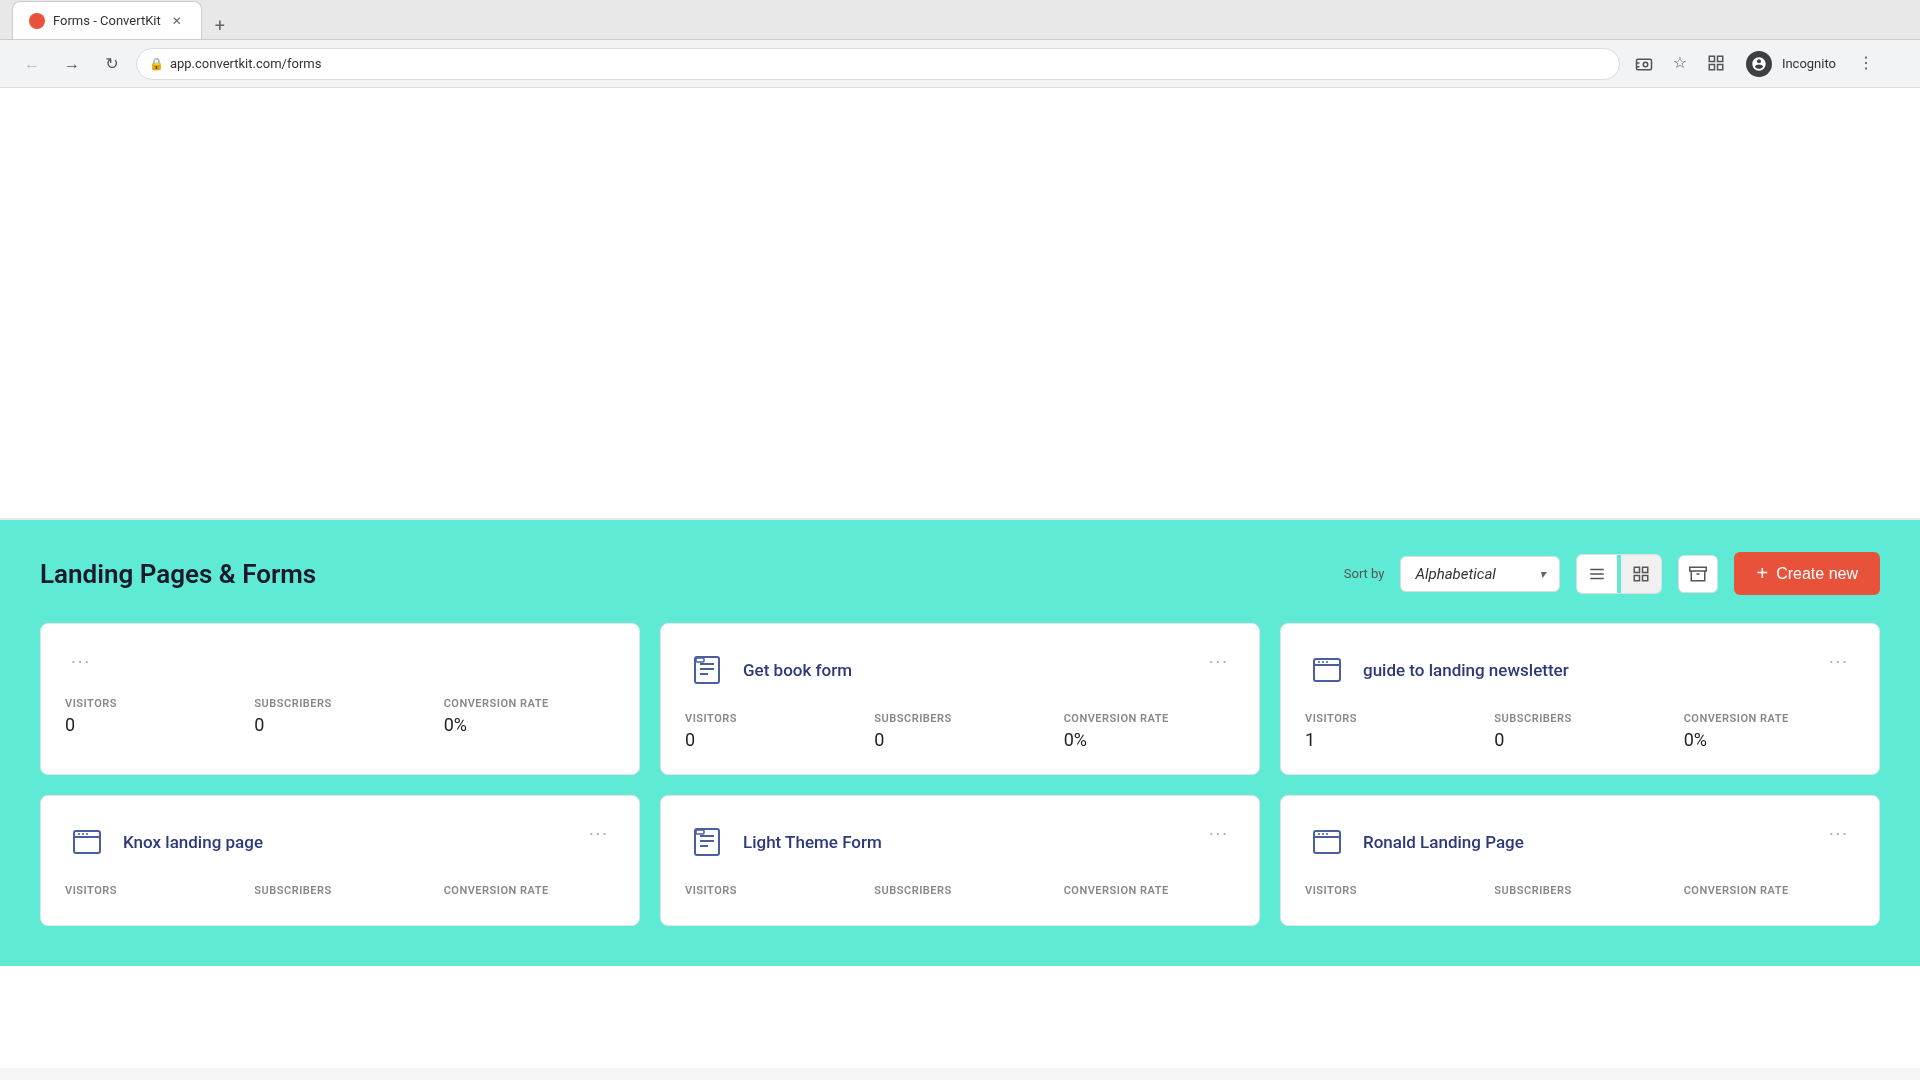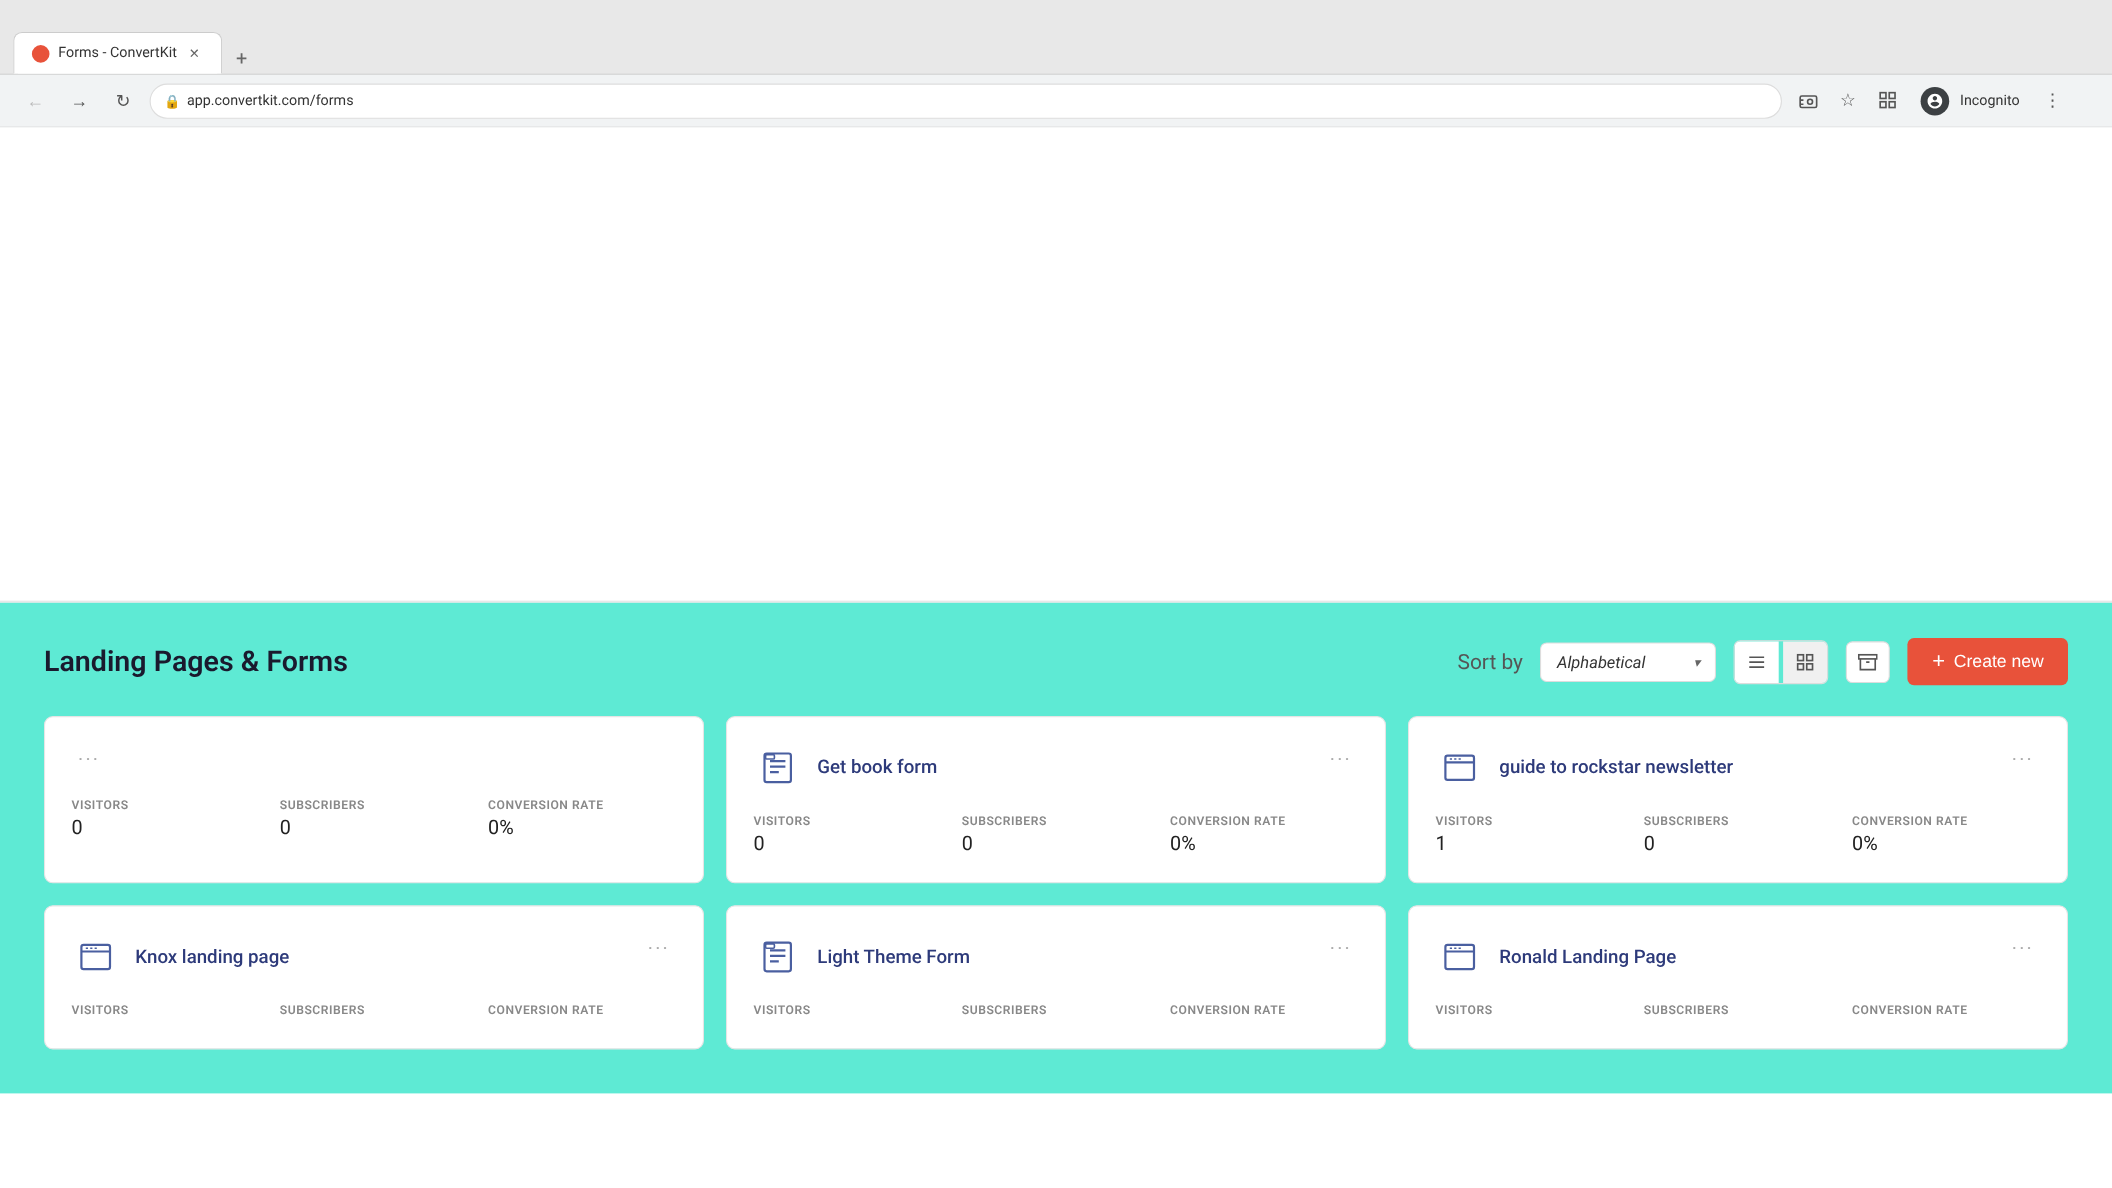--- a/index.html
+++ b/index.html
@@ -1,19 +1,19 @@
 <!DOCTYPE html>
 <html><head>
   <meta charset="utf-8">
   <style>
     * { box-sizing: border-box; margin: 0; padding: 0; }
     body { font-family: -apple-system, BlinkMacSystemFont, 'Segoe UI', Roboto, sans-serif; background: #f5f5f5; overflow-x: hidden; }
 
     
-    .browser-chrome { background: #e8e8e8; height: 68px; display: flex; align-items: center; padding: 0 12px; gap: 8px; border-bottom: 1px solid #ccc; }
+    .browser-chrome { background: #e8e8e8; height: 40px; display: flex; align-items: center; padding: 0 12px; gap: 8px; border-bottom: 1px solid #ccc; }
     .browser-tabs { display: flex; align-items: flex-end; height: 100%; }
     .browser-tab { display: flex; align-items: center; gap: 8px; padding: 0 16px; height: 38px; background: #fff; border-radius: 8px 8px 0 0; border: 1px solid #ccc; border-bottom: none; font-size: 13px; color: #333; }
     .browser-tab .favicon { width: 16px; height: 16px; background: #e8523a; border-radius: 50%; display: flex; align-items: center; justify-content: center; font-size: 9px; color: white; font-weight: bold; }
     .browser-tab .close-tab { width: 16px; height: 16px; display: flex; align-items: center; justify-content: center; border-radius: 50%; cursor: pointer; font-size: 12px; color: #666; }
     .new-tab-btn { width: 28px; height: 28px; display: flex; align-items: center; justify-content: center; border-radius: 50%; cursor: pointer; font-size: 18px; color: #666; margin-left: 4px; }
 
     
     .browser-nav { background: #f1f3f4; height: 48px; display: flex; align-items: center; padding: 0 16px; gap: 8px; border-bottom: 1px solid #ddd; }
     .nav-btn { width: 32px; height: 32px; display: flex; align-items: center; justify-content: center; border-radius: 50%; cursor: pointer; color: #555; font-size: 16px; }
     .nav-btn.disabled { color: #bbb; cursor: default; }
@@ -28,21 +28,21 @@
     
     .page-content { background: #fff; min-height: calc(1080px - 100px); position: relative; }
     .top-section { height: 430px; background: #fff; display: flex; align-items: flex-start; justify-content: center; padding-top: 20px; }
     .top-divider { height: 2px; background: #e8e8e8; }
 
     
     .main-section { padding: 32px 40px 40px; background: #5eead4; }
     .section-header { display: flex; align-items: center; justify-content: space-between; margin-bottom: 28px; }
     .section-title { font-size: 26px; font-weight: 600; color: #1a1a2e; }
     .header-controls { display: flex; align-items: center; gap: 16px; }
-    .sort-label { font-size: 19px; color: #555; }
+    .sort-label { font-size: 13px; color: #555; }
     .sort-dropdown { display: flex; align-items: center; gap: 8px; padding: 8px 14px; border: 1px solid #ddd; border-radius: 6px; background: #fff; cursor: pointer; font-size: 15px; color: #333; min-width: 160px; font-style: italic; }
     .sort-dropdown .chevron { font-size: 12px; color: #666; margin-left: auto; }
     .view-controls { display: flex; gap: 4px; border: 1px solid #ddd; border-radius: 6px; overflow: hidden; }
     .view-btn { width: 40px; height: 38px; display: flex; align-items: center; justify-content: center; cursor: pointer; color: #555; font-size: 16px; background: #fff; border: none; }
     .view-btn.active { background: #f0f0f0; }
     .archive-btn { width: 40px; height: 38px; display: flex; align-items: center; justify-content: center; cursor: pointer; color: #555; font-size: 16px; border: 1px solid #ddd; border-radius: 6px; background: #fff; }
     .create-btn { display: flex; align-items: center; gap: 8px; padding: 10px 22px; background: #e8523a; color: white; border: none; border-radius: 6px; cursor: pointer; font-size: 16px; font-weight: 500; }
     .create-btn .plus { font-size: 20px; font-weight: 300; }
 
     
@@ -218,21 +218,21 @@
       <div class="card-title-row">
         <div class="card-icon">
                 <svg width="32" height="32" viewBox="0 0 32 32" fill="none" xmlns="http://www.w3.org/2000/svg">
     <rect x="3" y="5" width="26" height="22" rx="2" stroke="#4a5fa0" stroke-width="2" fill="none"></rect>
     <line x1="3" y1="11" x2="29" y2="11" stroke="#4a5fa0" stroke-width="2"></line>
     <line x1="7" y1="8" x2="9" y2="8" stroke="#4a5fa0" stroke-width="1.5"></line>
     <line x1="11" y1="8" x2="13" y2="8" stroke="#4a5fa0" stroke-width="1.5"></line>
     <line x1="15" y1="8" x2="17" y2="8" stroke="#4a5fa0" stroke-width="1.5"></line>
   </svg>
               </div>
-        <span class="card-title">guide to rockstar newsletter</span>
+        <span class="card-title">guide to landing newsletter</span>
       </div>
       <div class="card-menu">···</div>
     </div>
     <div class="card-stats">
       <div>
         <div class="stat-label">VISITORS</div>
         <div class="stat-value">1</div>
       </div>
       <div>
         <div class="stat-label">SUBSCRIBERS</div>

